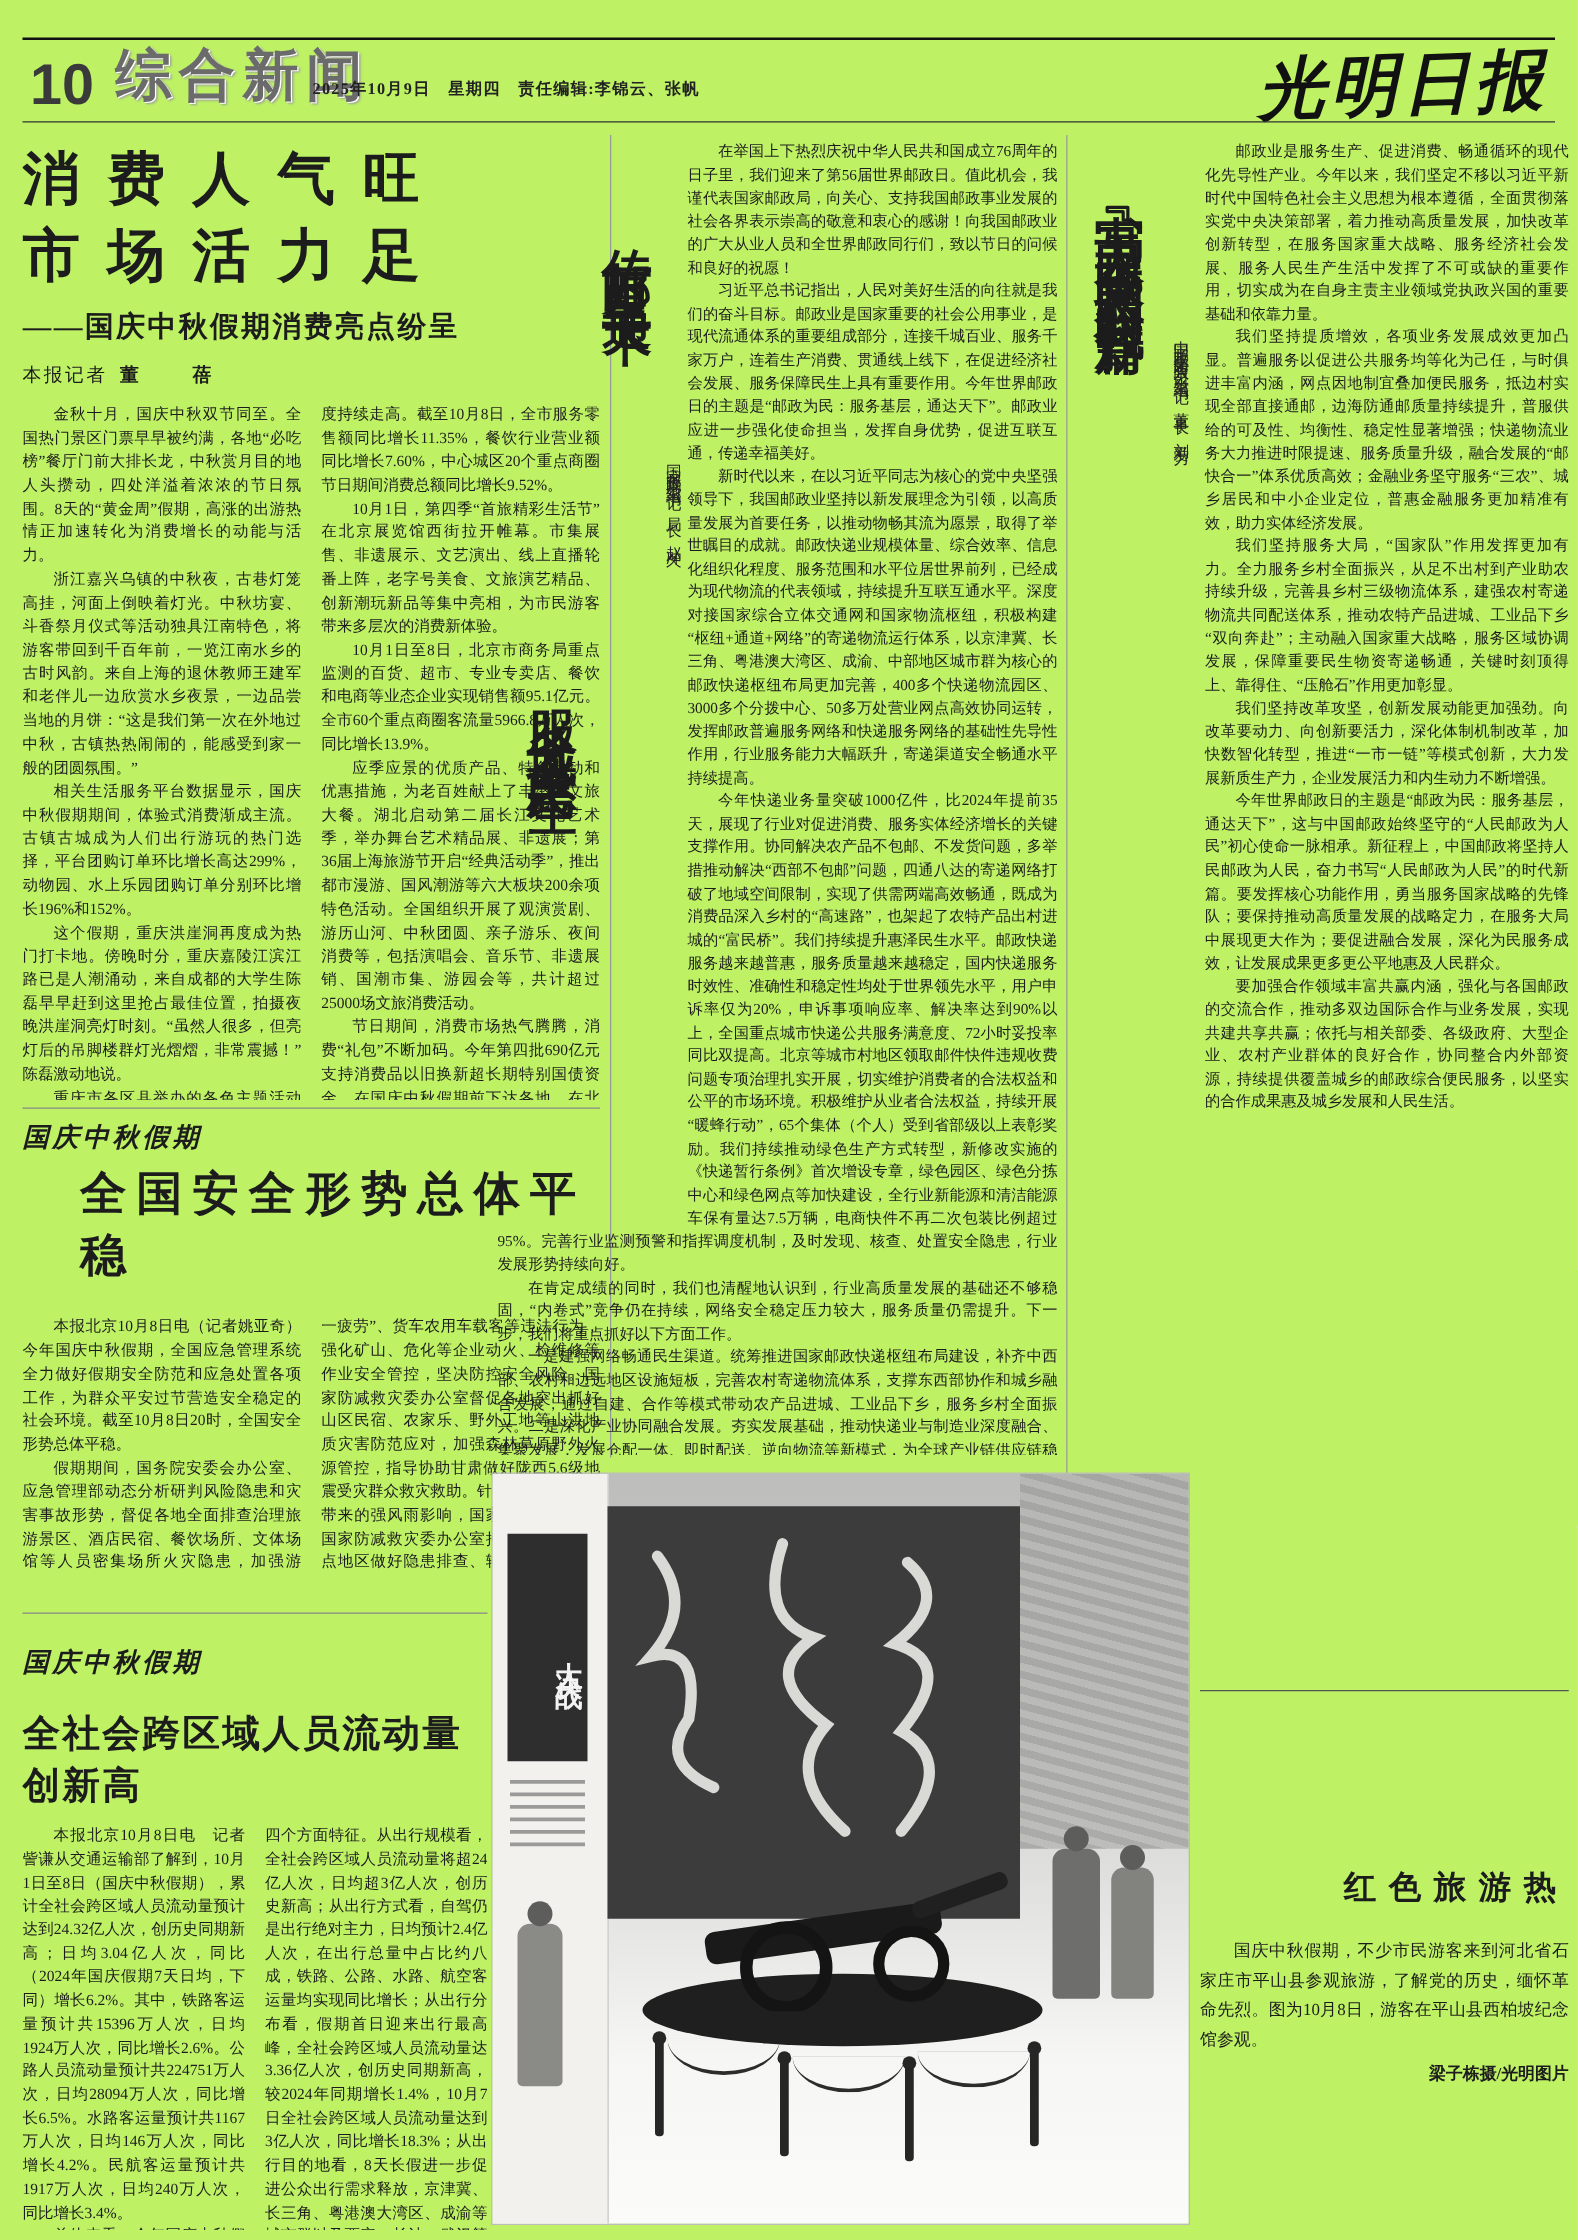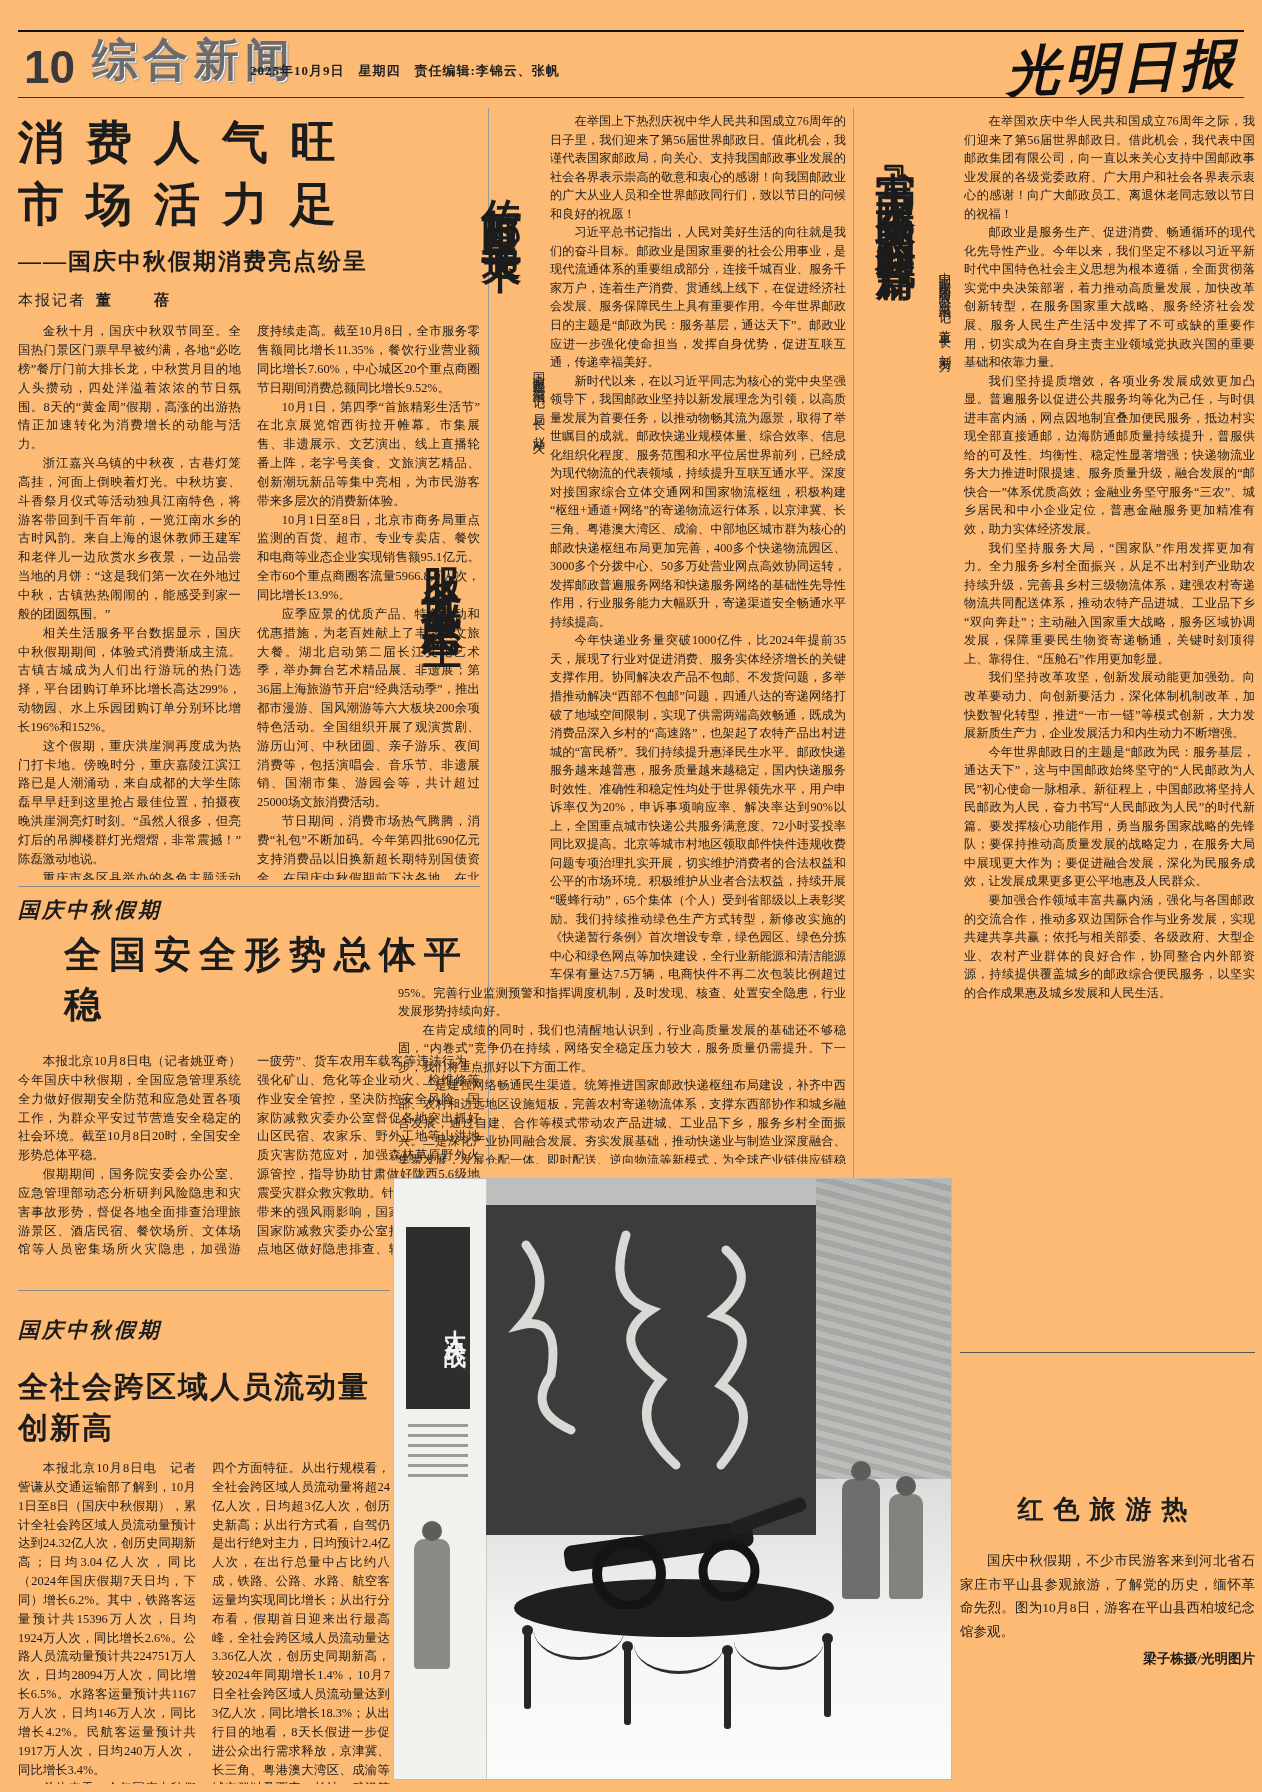--- a/index.html
+++ b/index.html
@@ -1,16 +1,16 @@
 <!DOCTYPE html>
 <html lang="zh"><head>
 <meta charset="utf-8">
 <style>
   html,body{margin:0;padding:0;background:#d8d8d3;}
-  .page{position:relative;width:1262px;height:1792px;background:#fdba74;margin:0 auto;
+  .page{position:relative;width:1262px;height:1792px;background:#bef264;margin:0 auto;
         font-family:"Liberation Serif","DejaVu Serif",serif;color:#1c1c1c;overflow:hidden;}
   .abs{position:absolute;}
   .rule-h{position:absolute;background:#111;height:2px;}
   .rule-thin{position:absolute;background:#888;height:1px;}
   .rule-v{position:absolute;background:#999;width:1px;}
 
   
   .page-no{font-family:"Liberation Sans","DejaVu Sans",sans-serif;font-size:46px;font-weight:bold;color:#3a3a3a;}
   .section-title{font-size:45px;font-weight:bold;color:#6b6b6b;letter-spacing:6px;
                  text-shadow:1px 1px 0 #fff,2px 2px 2px #9a9a9a;}
@@ -54,21 +54,21 @@
   .mural{position:absolute;left:422px;top:0;width:135px;height:300px;
          background:repeating-linear-gradient(15deg,#9f9f9d 0 6px,#b5b5b2 6px 12px);opacity:.8;}
   .platform{position:absolute;left:120px;top:400px;width:320px;height:58px;background:#1f1f1f;border-radius:50%;}
   .stanchion{position:absolute;width:7px;height:78px;background:#262626;border-radius:3px;}
   .stanchion::before{content:"";position:absolute;top:-6px;left:-2px;width:11px;height:11px;border-radius:50%;background:#262626;}
   .rope{position:absolute;height:26px;border-bottom:3px solid #2c2c2c;border-radius:0 0 50% 50%/0 0 100% 100%;}
   .visitor{position:absolute;background:#6e6e6c;border-radius:10px 10px 4px 4px;}
   .visitor::before{content:"";position:absolute;top:-18px;left:50%;transform:translateX(-50%);
                    width:20px;height:20px;border-radius:50%;background:#5d5d5b;}
 
-  .caption-title{font-size:26px;font-weight:bold;letter-spacing:10px;text-align:center;}
+  .caption-title{font-size:26px;font-weight:bold;letter-spacing:10px;text-align:right;}
   .caption-body{font-size:13.5px;line-height:1.75;text-align:justify;margin-top:22px;}
   .caption-body p{margin:0;text-indent:2em;}
   .caption-credit{font-size:13.5px;font-weight:bold;text-align:right;margin-top:6px;}
 </style>
 </head>
 <body>
 
 <div class="page">
 
   <div class="rule-h" style="left:18px;right:18px;top:30px"></div>
@@ -140,21 +140,20 @@
         <p>一是建强网络畅通民生渠道。统筹推进国家邮政快递枢纽布局建设，补齐中西部、农村和边远地区设施短板，完善农村寄递物流体系，支撑东西部协作和城乡融合发展，通过自建、合作等模式带动农产品进城、工业品下乡，服务乡村全面振兴。二是深化产业协同融合发展。夯实发展基础，推动快递业与制造业深度融合、集聚发展，发展仓配一体、即时配送、逆向物流等新模式，为全球产业链供应链稳定畅通舒筋活络。三是强化数智赋能提质增效。注重以“质”“效”“技术”为牵引，深化大数据、人工智能等与邮政快递业的融合应用，支持智能安检、无人配送等新技术新装备迭代升级，推动行业数字化转型。四是提升均等水平惠民生。建强邮政普遍服务网络，增强普遍服务基层的均衡性、可及性，推动“快递进村”提质扩面，促进城乡区域协调发展，让人民群众共享行业发展成果。</p>
       </div>
   </div>
 
   <div class="abs art-block" style="left:862px;top:112px;width:393px;height:1234px">
     <div class="strip" style="width:102px;height:1000px">
       <div class="abs v vh-right" style="left:6px;top:28px">书写『人民邮政为人民』的时代新篇</div>
       <div class="abs v vbyline" style="left:74px;top:150px;height:640px">中国邮政集团有限公司党组书记、董事长　刘爱力</div>
     </div>
     <div class="body-text" style="font-size:12.2px">
-        <p>在举国欢庆中华人民共和国成立76周年之际，我们迎来了第56届世界邮政日。借此机会，我代表中国邮政集团有限公司，向一直以来关心支持中国邮政事业发展的各级党委政府、广大用户和社会各界表示衷心的感谢！向广大邮政员工、离退休老同志致以节日的祝福！</p>
         <p>邮政业是服务生产、促进消费、畅通循环的现代化先导性产业。今年以来，我们坚定不移以习近平新时代中国特色社会主义思想为根本遵循，全面贯彻落实党中央决策部署，着力推动高质量发展，加快改革创新转型，在服务国家重大战略、服务经济社会发展、服务人民生产生活中发挥了不可或缺的重要作用，切实成为在自身主责主业领域党执政兴国的重要基础和依靠力量。</p>
         <p>我们坚持提质增效，各项业务发展成效更加凸显。普遍服务以促进公共服务均等化为己任，与时俱进丰富内涵，网点因地制宜叠加便民服务，抵边村实现全部直接通邮，边海防通邮质量持续提升，普服供给的可及性、均衡性、稳定性显著增强；快递物流业务大力推进时限提速、服务质量升级，融合发展的“邮快合一”体系优质高效；金融业务坚守服务“三农”、城乡居民和中小企业定位，普惠金融服务更加精准有效，助力实体经济发展。</p>
         <p>我们坚持服务大局，“国家队”作用发挥更加有力。全力服务乡村全面振兴，从足不出村到产业助农持续升级，完善县乡村三级物流体系，建强农村寄递物流共同配送体系，推动农特产品进城、工业品下乡“双向奔赴”；主动融入国家重大战略，服务区域协调发展，保障重要民生物资寄递畅通，关键时刻顶得上、靠得住、“压舱石”作用更加彰显。</p>
         <p>我们坚持改革攻坚，创新发展动能更加强劲。向改革要动力、向创新要活力，深化体制机制改革，加快数智化转型，推进“一市一链”等模式创新，大力发展新质生产力，企业发展活力和内生动力不断增强。</p>
         <p>今年世界邮政日的主题是“邮政为民：服务基层，通达天下”，这与中国邮政始终坚守的“人民邮政为人民”初心使命一脉相承。新征程上，中国邮政将坚持人民邮政为人民，奋力书写“人民邮政为人民”的时代新篇。要发挥核心功能作用，勇当服务国家战略的先锋队；要保持推动高质量发展的战略定力，在服务大局中展现更大作为；要促进融合发展，深化为民服务成效，让发展成果更多更公平地惠及人民群众。</p>
         <p>要加强合作领域丰富共赢内涵，强化与各国邮政的交流合作，推动多双边国际合作与业务发展，实现共建共享共赢；依托与相关部委、各级政府、大型企业、农村产业群体的良好合作，协同整合内外部资源，持续提供覆盖城乡的邮政综合便民服务，以坚实的合作成果惠及城乡发展和人民生活。</p>
       </div>
   </div>
 
   <div class="abs photo" style="left:393px;top:1178px;width:557px;height:600px">

